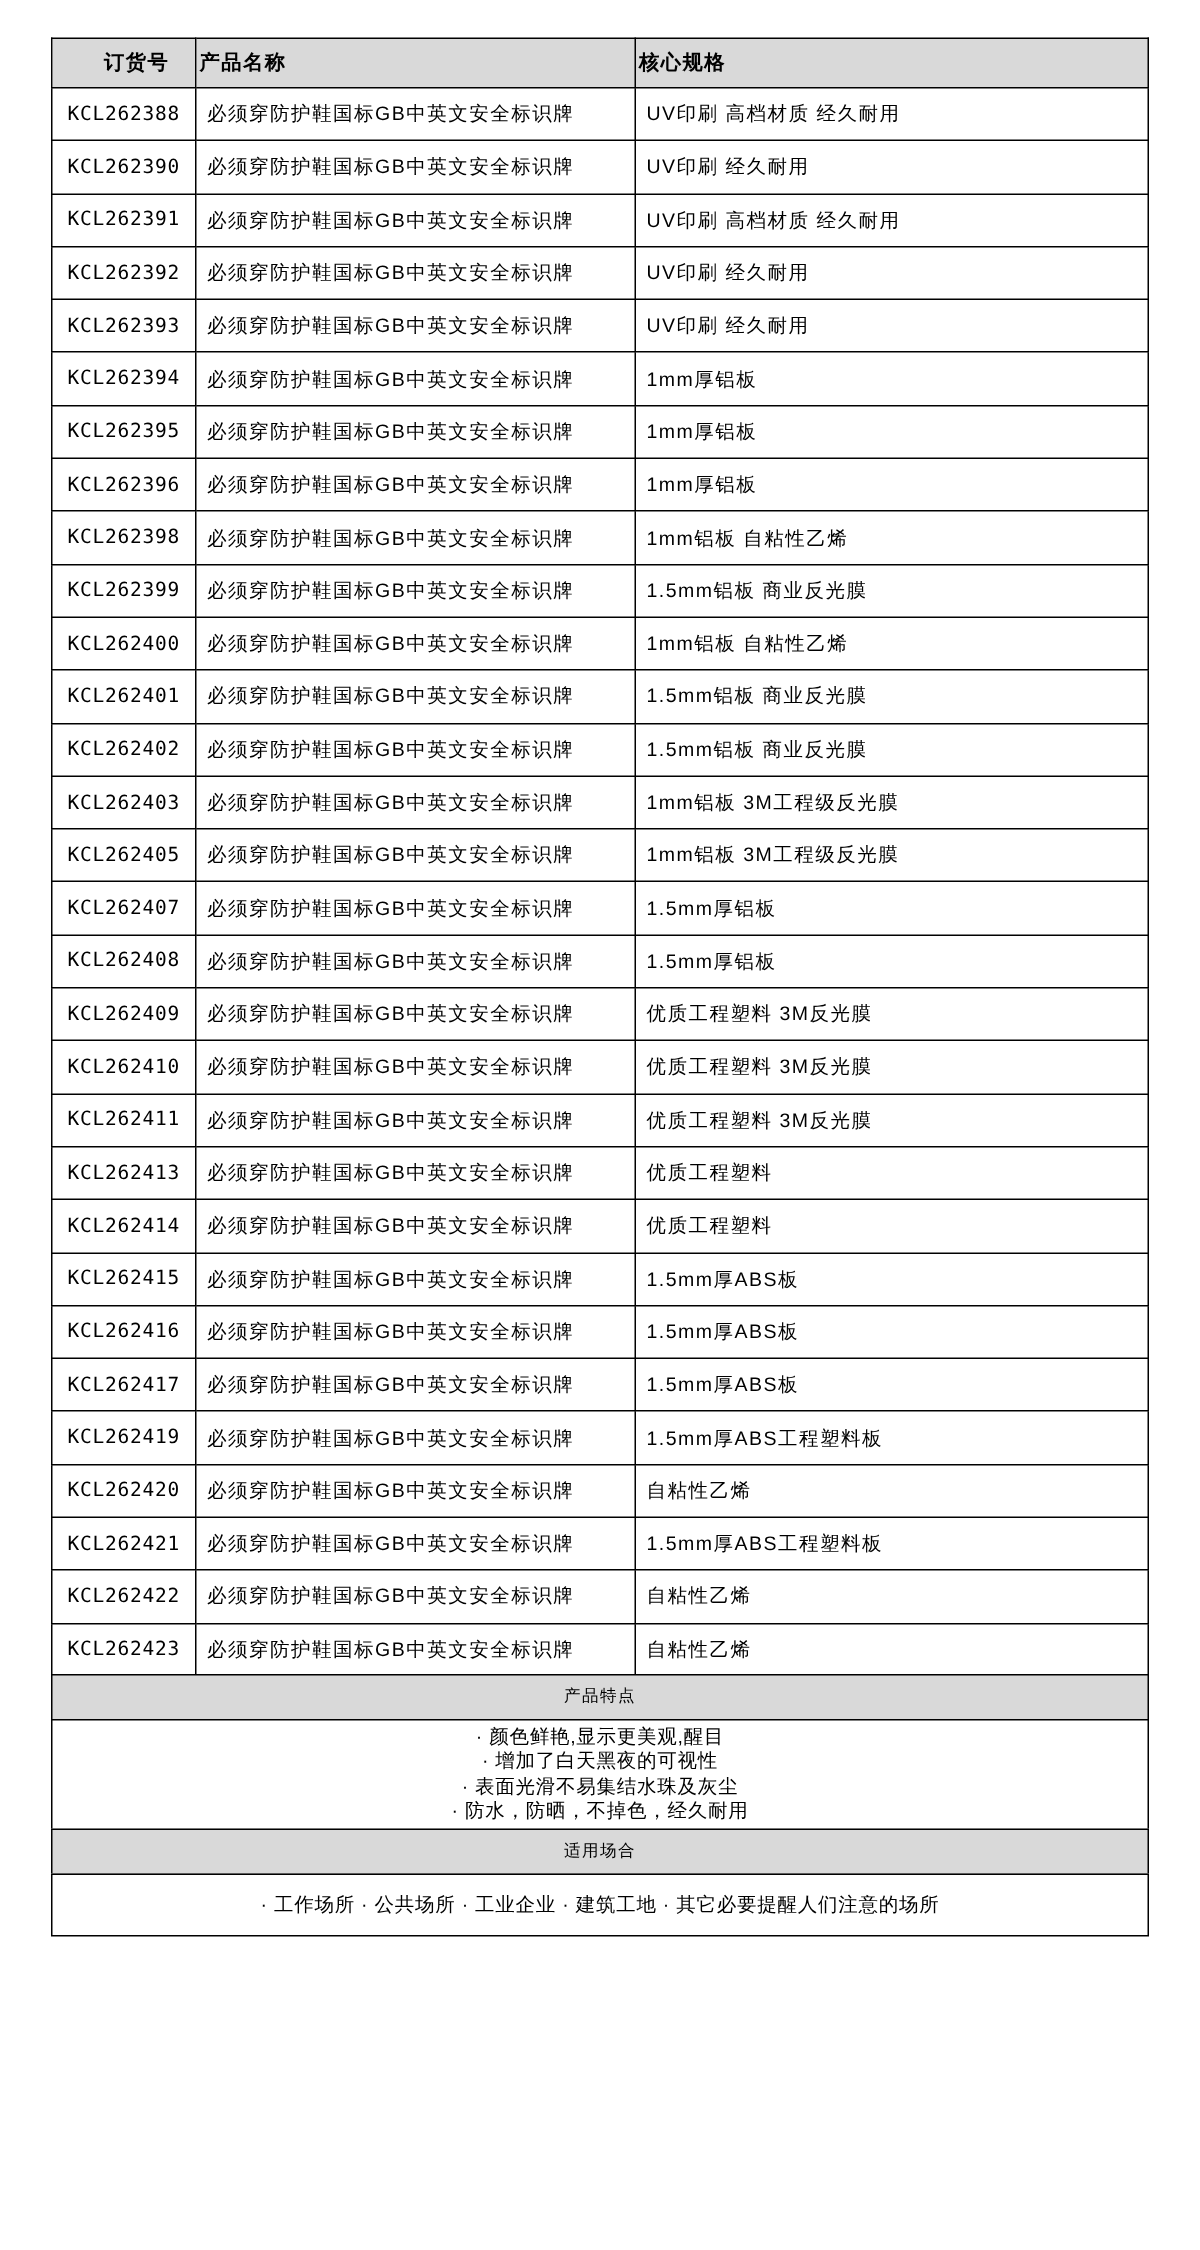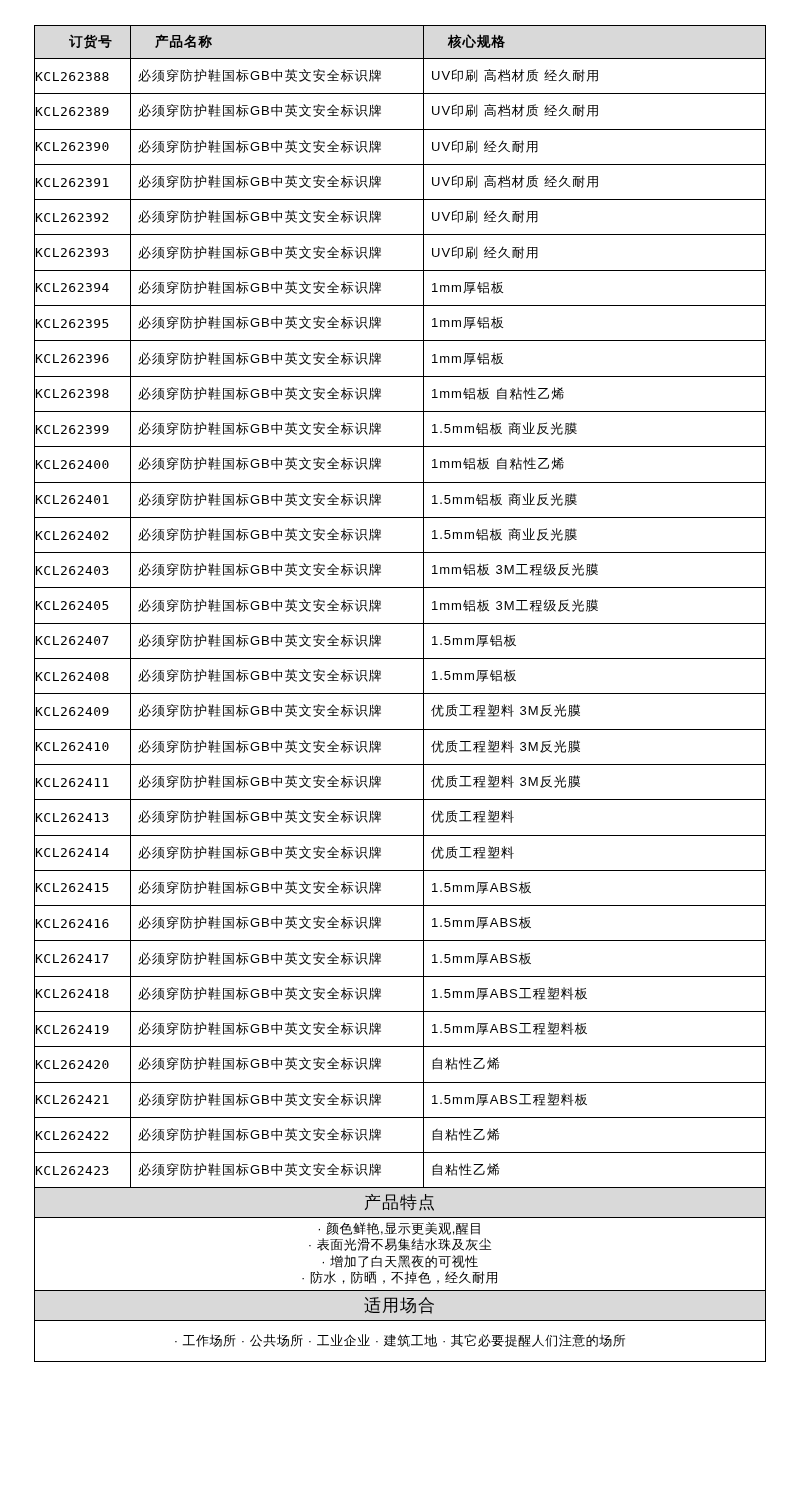--- a/index.html
+++ b/index.html
@@ -37,46 +37,46 @@
     vertical-align: middle;
   }
   .spec-table thead th {
     height: 32px;
     background: #d9d9d9;
     font-size: 13.5px;
     font-weight: 700;
     letter-spacing: 1px;
   }
   th.h-order { text-align: center; padding-left: 17px; }
-  th.h-name, th.h-spec { text-align: left; padding-left: 24px; }
+  th.h-name, th.h-spec { text-align: left; padding-left: 2px; }
 
   .spec-table tbody td {
     height: 34.3px;
     font-size: 13px;
     background: #ffffff;
   }
   td.c-order {
-    text-align: left;
+    text-align: center;
     font-family: "DejaVu Sans Mono", "Liberation Mono", monospace;
     letter-spacing: 0.5px;
   }
   td.c-name, td.c-spec {
     text-align: left;
     padding-left: 7px;
     letter-spacing: 1px;
   }
 
   .band {
     border: 1.5px solid #000000;
     margin-top: -1.5px;
     background: #d9d9d9;
     height: 29px;
     line-height: 29px;
     text-align: center;
-    font-size: 17px;
+    font-size: 11px;
     letter-spacing: 1px;
   }
   .features {
     border: 1.5px solid #000000;
     margin-top: -1.5px;
     background: #ffffff;
     text-align: center;
     padding: 3px 0 4px 0;
   }
   .feature-line {
@@ -113,45 +113,40 @@
         <th class="h-spec">核心规格</th>
       </tr>
     </thead>
     <tbody>
         <tr>
       <td class="c-order">KCL262388</td>
       <td class="c-name">必须穿防护鞋国标GB中英文安全标识牌</td>
       <td class="c-spec">UV印刷 高档材质 经久耐用</td>
     </tr>
         <tr>
-      <td class="c-order">KCL262389</td>
+      <td class="c-order">KCL262390</td>
+      <td class="c-name">必须穿防护鞋国标GB中英文安全标识牌</td>
+      <td class="c-spec">UV印刷 经久耐用</td>
+    </tr>
+        <tr>
+      <td class="c-order">KCL262391</td>
       <td class="c-name">必须穿防护鞋国标GB中英文安全标识牌</td>
       <td class="c-spec">UV印刷 高档材质 经久耐用</td>
     </tr>
         <tr>
-      <td class="c-order">KCL262390</td>
+      <td class="c-order">KCL262392</td>
       <td class="c-name">必须穿防护鞋国标GB中英文安全标识牌</td>
       <td class="c-spec">UV印刷 经久耐用</td>
     </tr>
         <tr>
-      <td class="c-order">KCL262391</td>
-      <td class="c-name">必须穿防护鞋国标GB中英文安全标识牌</td>
-      <td class="c-spec">UV印刷 高档材质 经久耐用</td>
-    </tr>
-        <tr>
-      <td class="c-order">KCL262392</td>
+      <td class="c-order">KCL262393</td>
       <td class="c-name">必须穿防护鞋国标GB中英文安全标识牌</td>
       <td class="c-spec">UV印刷 经久耐用</td>
     </tr>
         <tr>
-      <td class="c-order">KCL262393</td>
-      <td class="c-name">必须穿防护鞋国标GB中英文安全标识牌</td>
-      <td class="c-spec">UV印刷 经久耐用</td>
-    </tr>
-        <tr>
       <td class="c-order">KCL262394</td>
       <td class="c-name">必须穿防护鞋国标GB中英文安全标识牌</td>
       <td class="c-spec">1mm厚铝板</td>
     </tr>
         <tr>
       <td class="c-order">KCL262395</td>
       <td class="c-name">必须穿防护鞋国标GB中英文安全标识牌</td>
       <td class="c-spec">1mm厚铝板</td>
     </tr>
         <tr>
@@ -236,25 +231,20 @@
     </tr>
         <tr>
       <td class="c-order">KCL262416</td>
       <td class="c-name">必须穿防护鞋国标GB中英文安全标识牌</td>
       <td class="c-spec">1.5mm厚ABS板</td>
     </tr>
         <tr>
       <td class="c-order">KCL262417</td>
       <td class="c-name">必须穿防护鞋国标GB中英文安全标识牌</td>
       <td class="c-spec">1.5mm厚ABS板</td>
-    </tr>
-        <tr>
-      <td class="c-order">KCL262418</td>
-      <td class="c-name">必须穿防护鞋国标GB中英文安全标识牌</td>
-      <td class="c-spec">1.5mm厚ABS工程塑料板</td>
     </tr>
         <tr>
       <td class="c-order">KCL262419</td>
       <td class="c-name">必须穿防护鞋国标GB中英文安全标识牌</td>
       <td class="c-spec">1.5mm厚ABS工程塑料板</td>
     </tr>
         <tr>
       <td class="c-order">KCL262420</td>
       <td class="c-name">必须穿防护鞋国标GB中英文安全标识牌</td>
       <td class="c-spec">自粘性乙烯</td>
@@ -274,22 +264,22 @@
       <td class="c-name">必须穿防护鞋国标GB中英文安全标识牌</td>
       <td class="c-spec">自粘性乙烯</td>
     </tr>
       </tbody>
   </table>
 
   <div class="band">产品特点</div>
 
   <div class="features">
     <div class="feature-line">· 颜色鲜艳,显示更美观,醒目</div>
+    <div class="feature-line">· 增加了白天黑夜的可视性</div>
     <div class="feature-line">· 表面光滑不易集结水珠及灰尘</div>
-    <div class="feature-line">· 增加了白天黑夜的可视性</div>
     <div class="feature-line">· 防水，防晒，不掉色，经久耐用</div>
   </div>
 
   <div class="band">适用场合</div>
 
   <div class="occasions">· 工作场所 · 公共场所 · 工业企业 · 建筑工地 · 其它必要提醒人们注意的场所</div>
 
 </div>
 
 </body></html>

